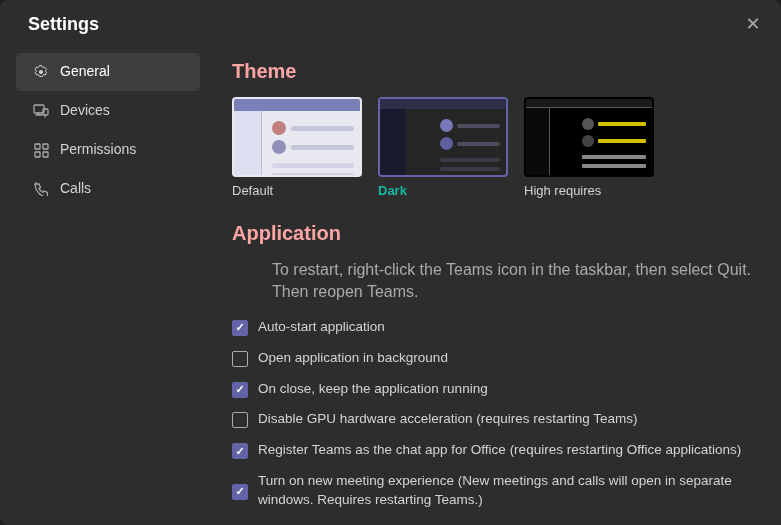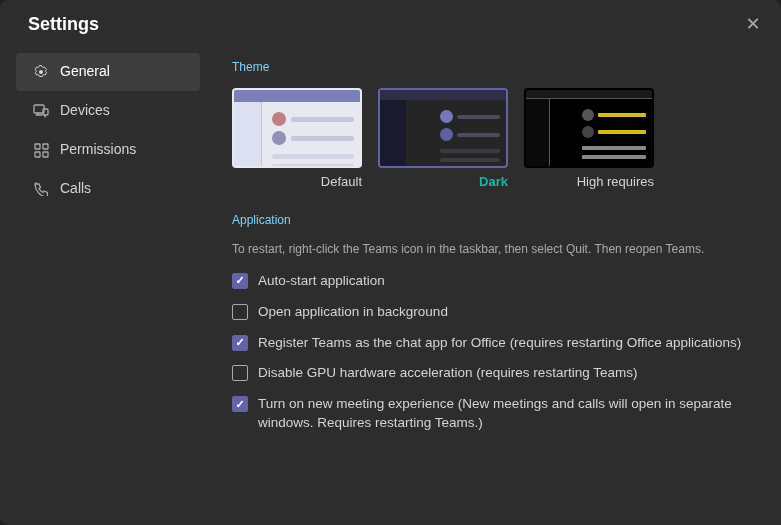--- a/index.html
+++ b/index.html
@@ -76,34 +76,34 @@
       justify-content: center;
       flex-shrink: 0;
     }
     .main {
       flex: 1;
       padding: 16px 24px;
       overflow-y: auto;
       background: #2d2d2d;
     }
     .section-title {
-      font-size: 12px;
-      font-weight: 400;
-      color: #7dd3fc;
+      font-size: 20px;
+      font-weight: 700;
+      color: #fca5a5;
       margin-bottom: 14px;
     }
     .themes {
       display: flex;
       gap: 16px;
       margin-bottom: 24px;
     }
     .theme-item {
       display: flex;
       flex-direction: column;
-      align-items: flex-end;
+      align-items: flex-start;
       cursor: pointer;
     }
     .theme-preview {
       width: 130px;
       height: 80px;
       border-radius: 4px;
       overflow: hidden;
       border: 2px solid transparent;
       margin-bottom: 6px;
     }
@@ -131,28 +131,29 @@
       padding: 6px 6px 6px 30px;
     }
     
     .preview-hc {
       background: #000;
       position: relative;
       padding: 6px 6px 6px 28px;
     }
     .app-section { }
     .app-desc {
-      font-size: 12px;
+      font-size: 16px;
       color: #aaa;
       margin-bottom: 14px;
       line-height: 1.4;
+      margin-left: 40px;
     }
     .checkbox-row {
       display: flex;
-      align-items: flex-start;
+      align-items: center;
       gap: 10px;
       margin-bottom: 12px;
       font-size: 13.5px;
       color: #d4d4d4;
       line-height: 1.4;
     }
     .checkbox {
       width: 16px;
       height: 16px;
       border: 1.5px solid #aaa;
@@ -308,25 +309,29 @@
         <div class="checkbox-row">
           <div class="checkbox checked"></div>
           <span>Auto-start application</span>
         </div>
         <div class="checkbox-row">
           <div class="checkbox"></div>
           <span>Open application in background</span>
         </div>
         <div class="checkbox-row">
           <div class="checkbox checked"></div>
-          <span>Register Teams as the chat app for Office (requires restarting Office applications)</span>
+          <span>On close, keep the application running</span>
         </div>
         <div class="checkbox-row">
           <div class="checkbox"></div>
           <span>Disable GPU hardware acceleration (requires restarting Teams)</span>
+        </div>
+        <div class="checkbox-row">
+          <div class="checkbox checked"></div>
+          <span>Register Teams as the chat app for Office (requires restarting Office applications)</span>
         </div>
         <div class="checkbox-row">
           <div class="checkbox checked"></div>
           <span>Turn on new meeting experience (New meetings and calls will open in separate windows. Requires restarting Teams.)</span>
         </div>
       </div>
     </div>
   </div>
 </div>
 

